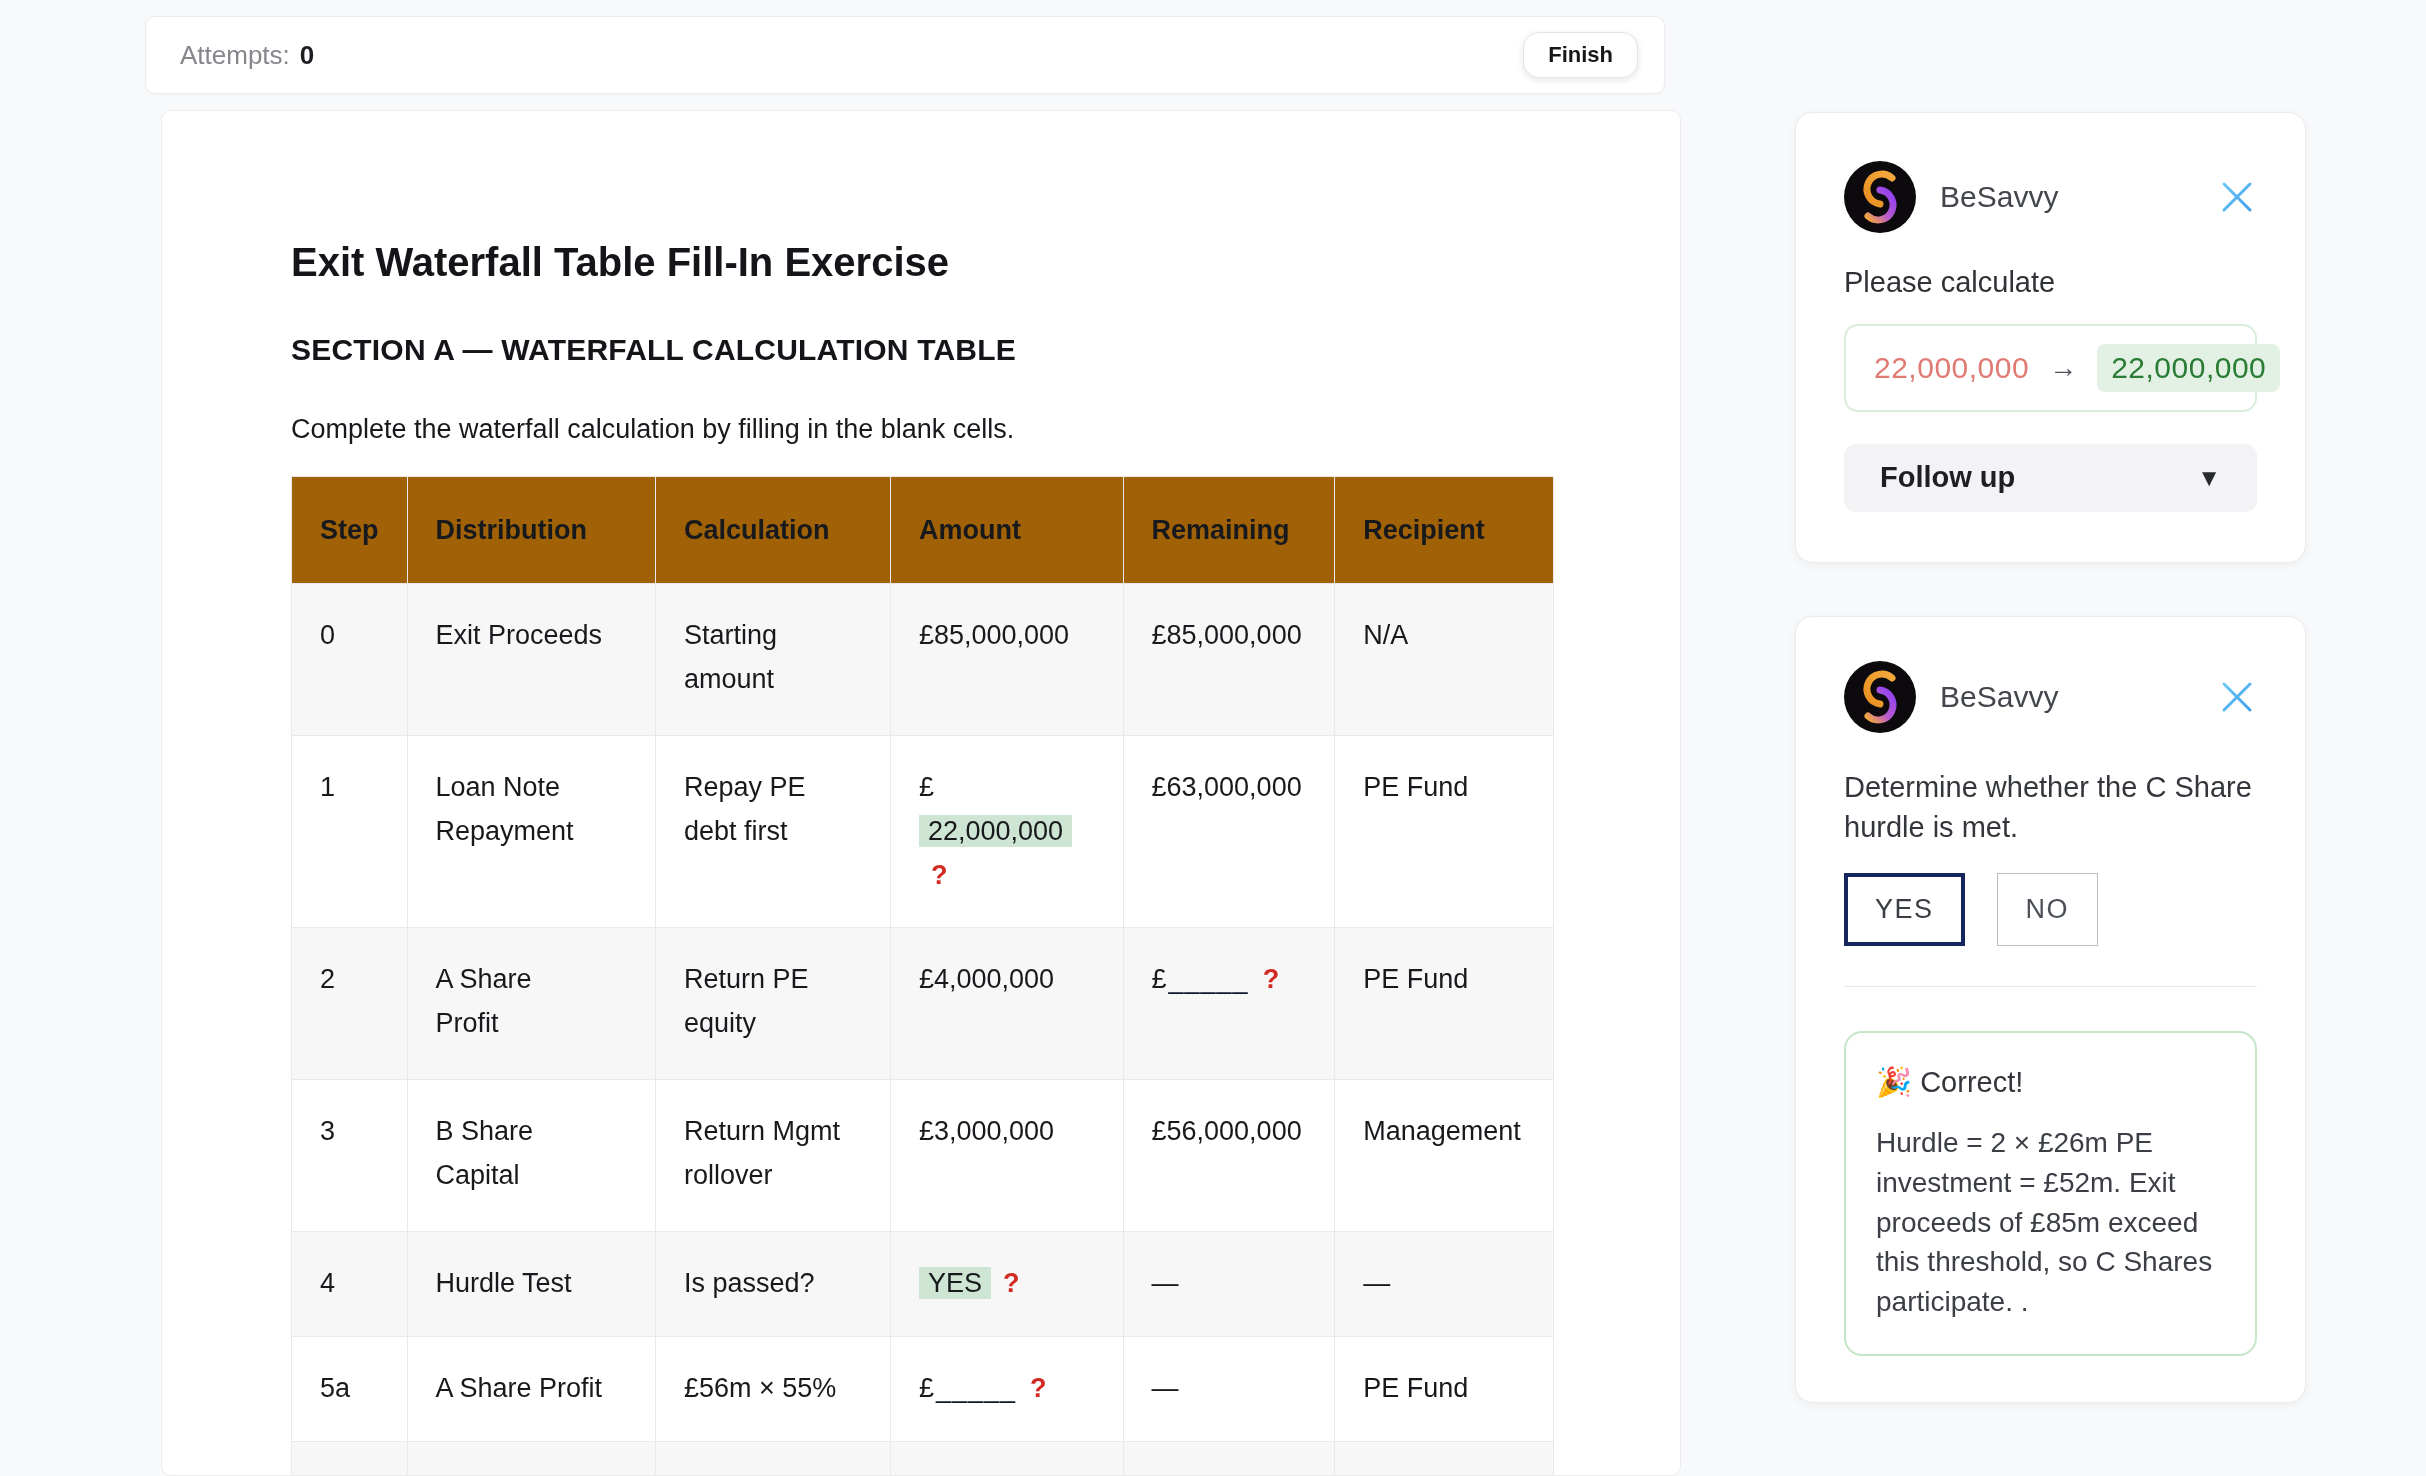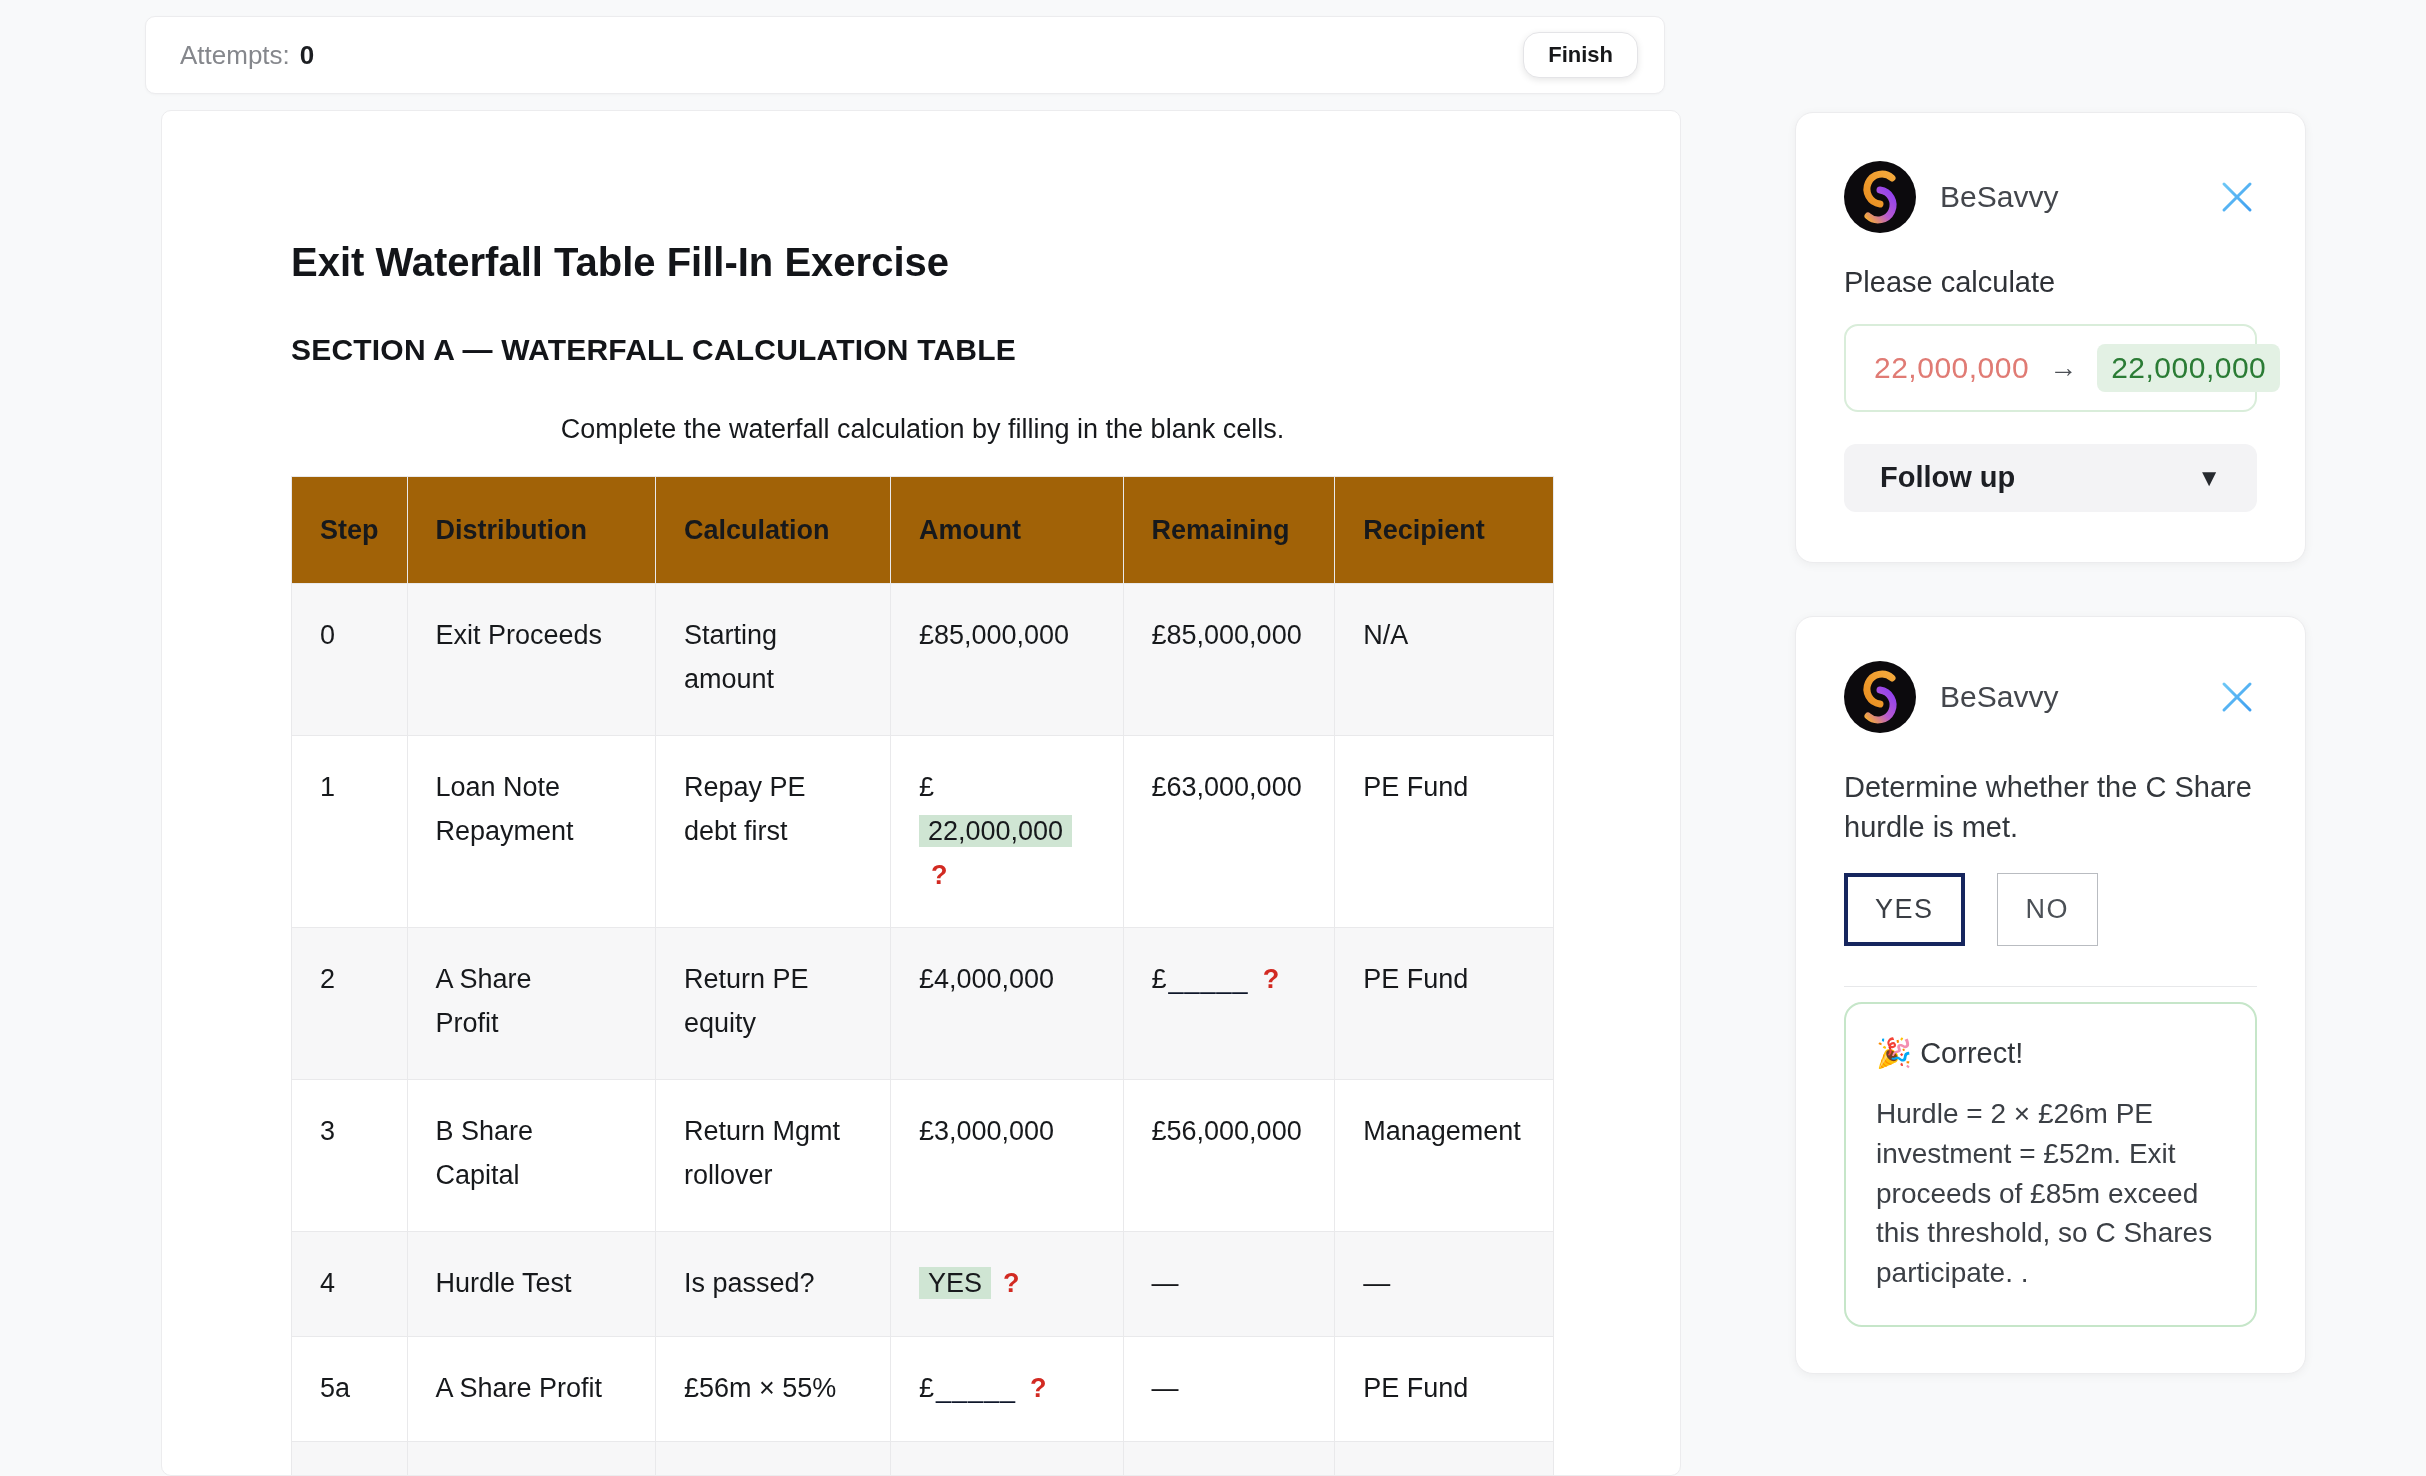--- a/index.html
+++ b/index.html
@@ -23,21 +23,21 @@
     box-shadow:0 2px 7px rgba(0,0,0,.10);cursor:pointer;
   }
   
   .main-card{
     position:absolute;left:161px;top:110px;width:1520px;height:1366px;box-sizing:border-box;
     background:#fff;border:1px solid #ececee;border-radius:10px;overflow:hidden;
   }
   .content{margin:127px 0 0 129px;width:1263px;}
   .page-title{font-size:40px;font-weight:700;color:#131519;margin:0;line-height:1.2;}
   .section-heading{font-size:30px;font-weight:700;color:#131519;margin:46px 0 0 0;line-height:1.2;letter-spacing:.2px;}
-  .instruction{font-size:27px;color:#17191c;margin:45px 0 0 0;line-height:1.2;text-align:center;}
+  .instruction{font-size:27px;color:#17191c;margin:45px 0 0 0;line-height:1.2;}
   
   table.waterfall{border-collapse:collapse;width:1263px;margin-top:31px;font-size:27px;color:#17191c;}
   .waterfall th,.waterfall td{
     border:1px solid #e9e9eb;text-align:left;vertical-align:top;
     padding:30px 28px;line-height:1.62;box-sizing:border-box;
   }
   .waterfall th{font-weight:700;height:104px;background:#a16207;padding-top:32px;}
   .waterfall tbody tr:nth-child(odd) td{background:#f7f7f8;}
   .waterfall td{height:var(--h,102px);}
   .pre{white-space:pre-line;}
@@ -78,21 +78,21 @@
   .divider{border-top:1px solid #e7e8ea;margin-top:40px;}
   .actions{margin-top:30px;display:flex;gap:26px;align-items:center;}
   .btn-answer{
     background:#ecf5fe;border:3px solid #2e6ce6;border-radius:10px;padding:12px 32px;
     font-size:28px;font-weight:700;color:#15266b;font-family:"Liberation Sans",sans-serif;cursor:pointer;
   }
   .btn-correct{
     background:#cde9fc;border:none;border-radius:8px;padding:15px 36px;
     font-size:28px;font-weight:700;color:#15266b;font-family:"Liberation Sans",sans-serif;cursor:pointer;
   }
-  .feedback{margin-top:15px;border:2.5px solid #c6e6c9;border-radius:18px;padding:32px 30px;}
+  .feedback{margin-top:44px;border:2.5px solid #c6e6c9;border-radius:18px;padding:32px 30px;}
   .fb-title{font-size:29px;color:#33373c;}
   .fb-body{margin-top:24px;font-size:28px;line-height:1.42;color:#3b3f45;width:360px;}
 </style>
 </head>
 <body>
 
 <div class="topbar">
   <div class="attempts">
     <span>Attempts:</span>
     <span class="val">0</span>

